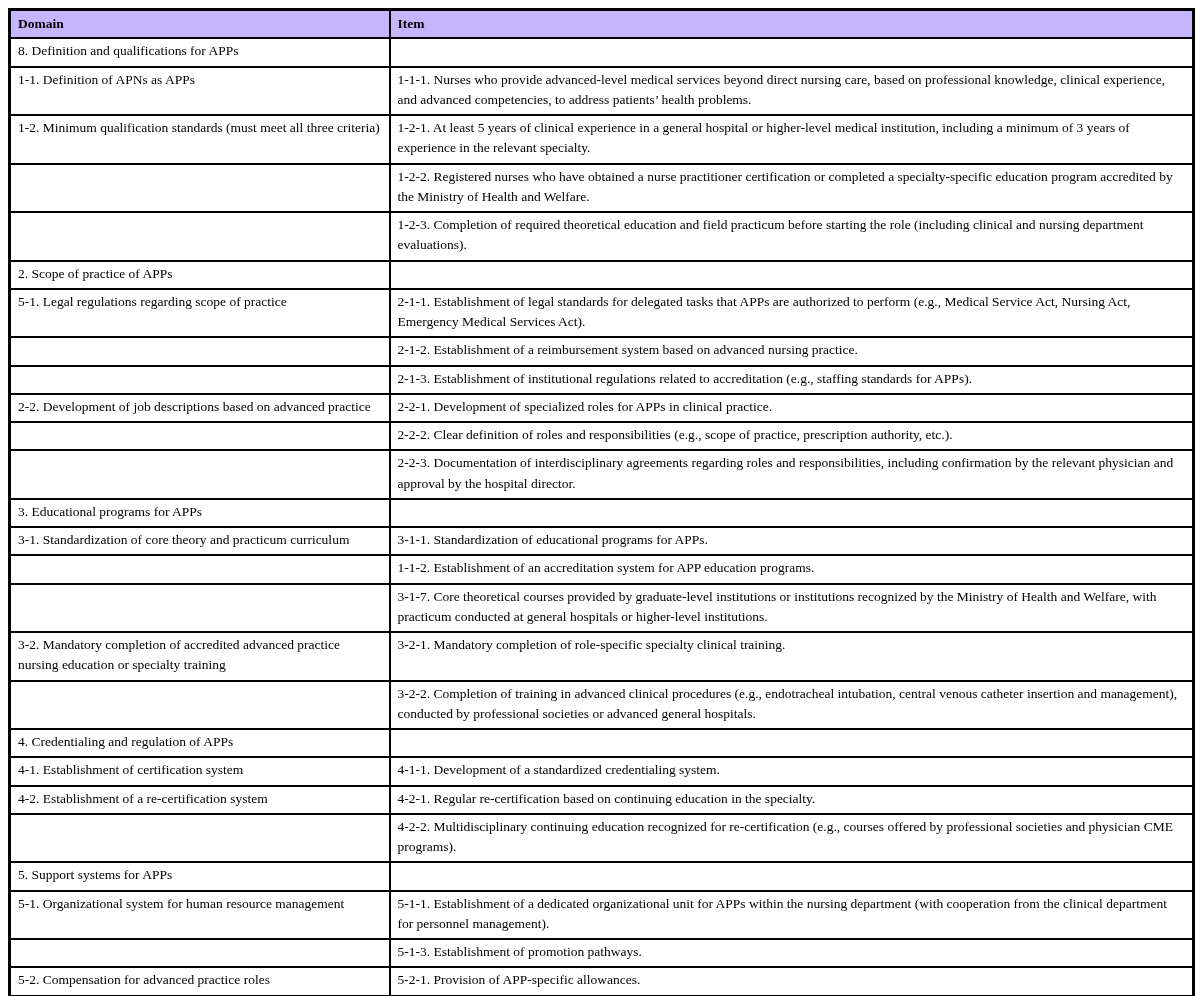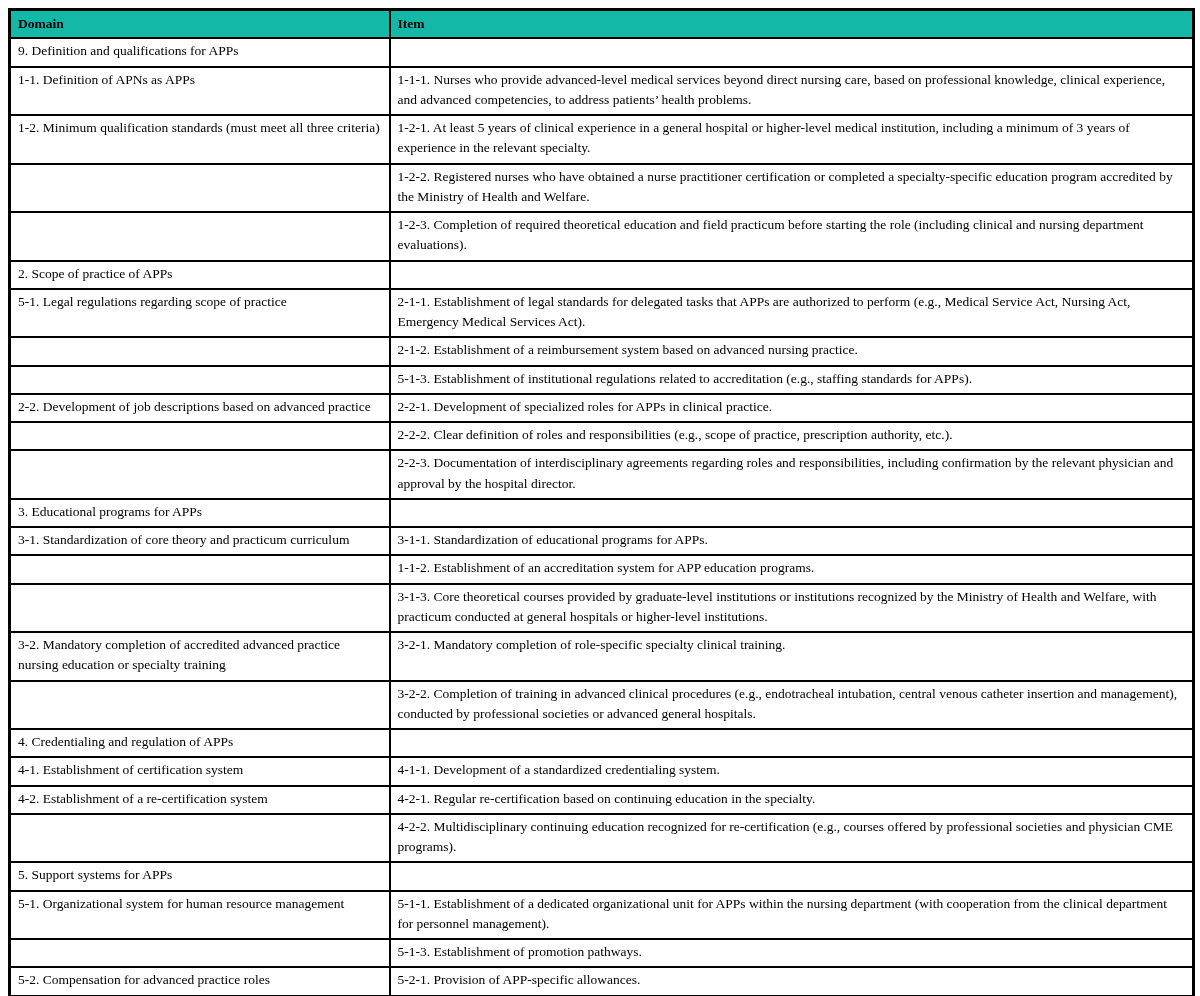--- a/index.html
+++ b/index.html
@@ -28,21 +28,21 @@
   .domain-item-table th,
   .domain-item-table td {
     border: 2px solid #000000;
     vertical-align: top;
     text-align: left;
     padding: 2px 7px 4px 7px;
     line-height: 1.5;
     overflow-wrap: break-word;
   }
   .domain-item-table th {
-    background: #14b8a6;
+    background: #c4b5fd;
     font-weight: bold;
     padding-top: 3px;
     padding-bottom: 3px;
   }
   .domain-item-table td:empty::after {
     content: "\00a0";
     visibility: hidden;
   }
 </style>
 </head>
@@ -55,21 +55,21 @@
       <col class="col-item">
     </colgroup>
     <thead>
       <tr>
         <th>Domain</th>
         <th>Item</th>
       </tr>
     </thead>
     <tbody id="table-body">
         <tr>
-          <td>9. Definition and qualifications for APPs</td>
+          <td>8. Definition and qualifications for APPs</td>
           <td></td>
         </tr>
         <tr>
           <td>1-1. Definition of APNs as APPs</td>
           <td>1-1-1. Nurses who provide advanced-level medical services beyond direct nursing care, based on professional knowledge, clinical experience, and advanced competencies, to address patients’ health problems.</td>
         </tr>
         <tr>
           <td>1-2. Minimum qualification standards (must meet all three criteria)</td>
           <td>1-2-1. At least 5 years of clinical experience in a general hospital or higher-level medical institution, including a minimum of 3 years of experience in the relevant specialty.</td>
         </tr>
@@ -88,21 +88,21 @@
         <tr>
           <td>5-1. Legal regulations regarding scope of practice</td>
           <td>2-1-1. Establishment of legal standards for delegated tasks that APPs are authorized to perform (e.g., Medical Service Act, Nursing Act, Emergency Medical Services Act).</td>
         </tr>
         <tr>
           <td></td>
           <td>2-1-2. Establishment of a reimbursement system based on advanced nursing practice.</td>
         </tr>
         <tr>
           <td></td>
-          <td>5-1-3. Establishment of institutional regulations related to accreditation (e.g., staffing standards for APPs).</td>
+          <td>2-1-3. Establishment of institutional regulations related to accreditation (e.g., staffing standards for APPs).</td>
         </tr>
         <tr>
           <td>2-2. Development of job descriptions based on advanced practice</td>
           <td>2-2-1. Development of specialized roles for APPs in clinical practice.</td>
         </tr>
         <tr>
           <td></td>
           <td>2-2-2. Clear definition of roles and responsibilities (e.g., scope of practice, prescription authority, etc.).</td>
         </tr>
         <tr>
@@ -116,21 +116,21 @@
         <tr>
           <td>3-1. Standardization of core theory and practicum curriculum</td>
           <td>3-1-1. Standardization of educational programs for APPs.</td>
         </tr>
         <tr>
           <td></td>
           <td>1-1-2. Establishment of an accreditation system for APP education programs.</td>
         </tr>
         <tr>
           <td></td>
-          <td>3-1-3. Core theoretical courses provided by graduate-level institutions or institutions recognized by the Ministry of Health and Welfare, with practicum conducted at general hospitals or higher-level institutions.</td>
+          <td>3-1-7. Core theoretical courses provided by graduate-level institutions or institutions recognized by the Ministry of Health and Welfare, with practicum conducted at general hospitals or higher-level institutions.</td>
         </tr>
         <tr>
           <td>3-2. Mandatory completion of accredited advanced practice nursing education or specialty training</td>
           <td>3-2-1. Mandatory completion of role-specific specialty clinical training.</td>
         </tr>
         <tr>
           <td></td>
           <td>3-2-2. Completion of training in advanced clinical procedures (e.g., endotracheal intubation, central venous catheter insertion and management), conducted by professional societies or advanced general hospitals.</td>
         </tr>
         <tr>

